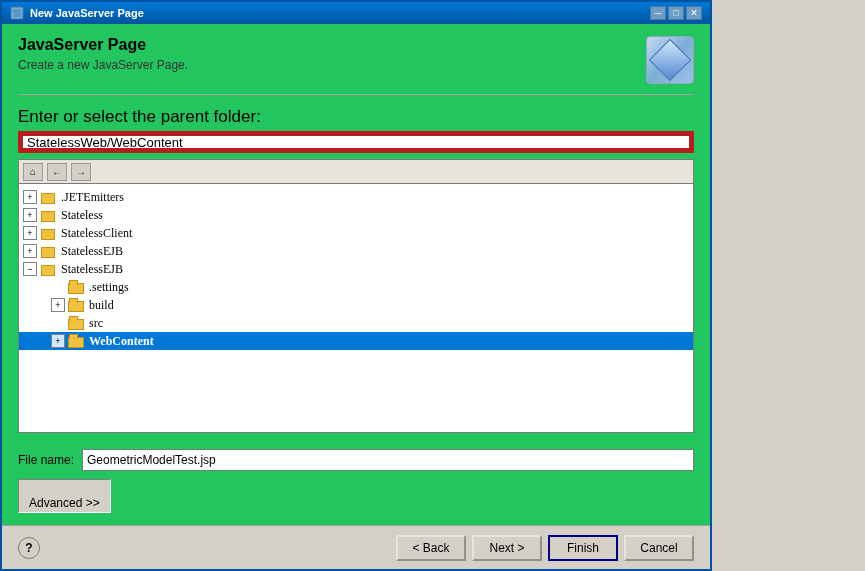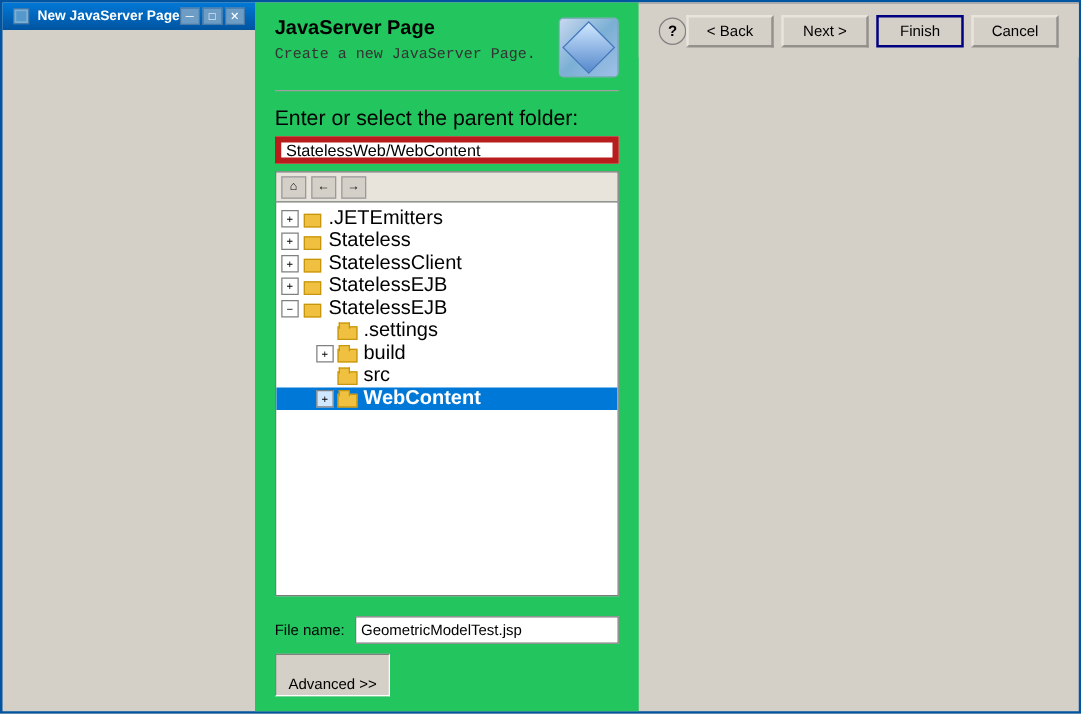--- a/index.html
+++ b/index.html
@@ -6,26 +6,26 @@
     body {
       font-family: 'Segoe UI', Tahoma, Geneva, Verdana, sans-serif;
       font-size: 12px;
       background: #d4d0c8;
       width: 865px;
       height: 571px;
       overflow: hidden;
     }
 
     .window {
-      width: 865px;
+      width: 712px;
       height: 571px;
       border: 2px solid #0054a0;
       background: #d4d0c8;
       display: flex;
-      flex-direction: row;
+      flex-direction: column;
     }
 
     .title-bar {
       background: linear-gradient(to bottom, #0078d7, #0054a0);
       color: white;
       padding: 4px 8px;
       display: flex;
       align-items: center;
       justify-content: space-between;
       height: 22px;
@@ -78,21 +78,20 @@
     .header-text h1 {
       font-size: 16px;
       font-weight: bold;
       color: #000;
       margin-bottom: 4px;
     }
 
     .header-text p {
       font-size: 12px;
       color: #333;
-      font-family: Liberation Mono, monospace;
     }
 
     .header-icon-diamond {
       width: 48px;
       height: 48px;
       background: linear-gradient(135deg, #c8d8f0, #7bafd4, #a0c0e8);
       border-radius: 4px;
       display: flex;
       align-items: center;
       justify-content: center;
@@ -218,23 +217,24 @@
       width: 14px;
       height: 11px;
       background: #f0c040;
       border: 1px solid #c8960c;
       position: absolute;
       bottom: 0;
       left: 1px;
     }
 
     .item-label {
-      font-size: 16px;
+      font-size: 12px;
       color: #000;
       padding: 0 2px;
+      font-family: Liberation Serif, serif;
     }
 
     .bottom-section {
       padding-top: 8px;
     }
 
     .file-name-row {
       display: flex;
       align-items: center;
       gap: 8px;

